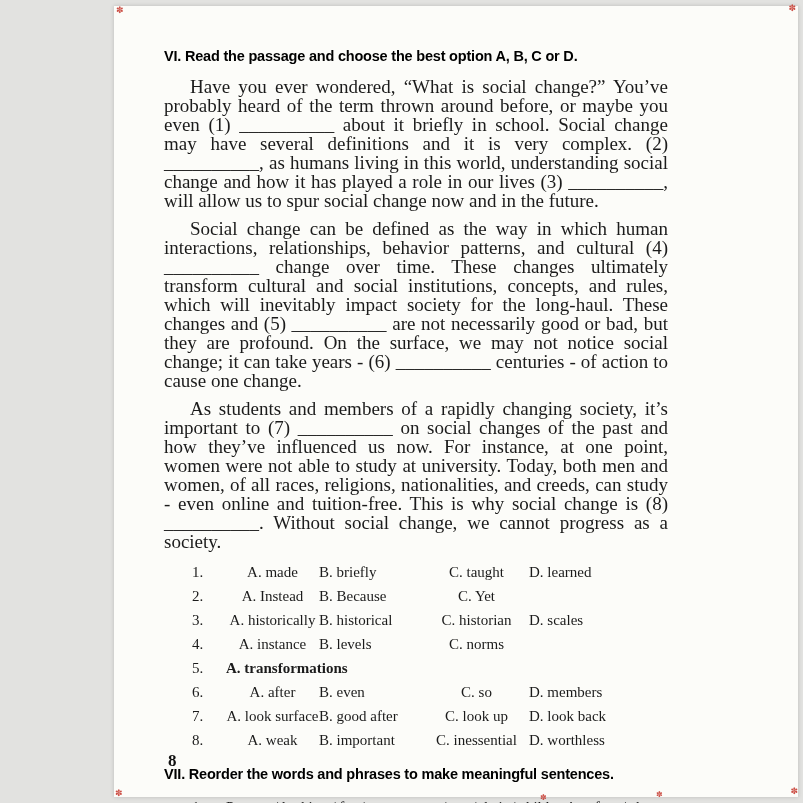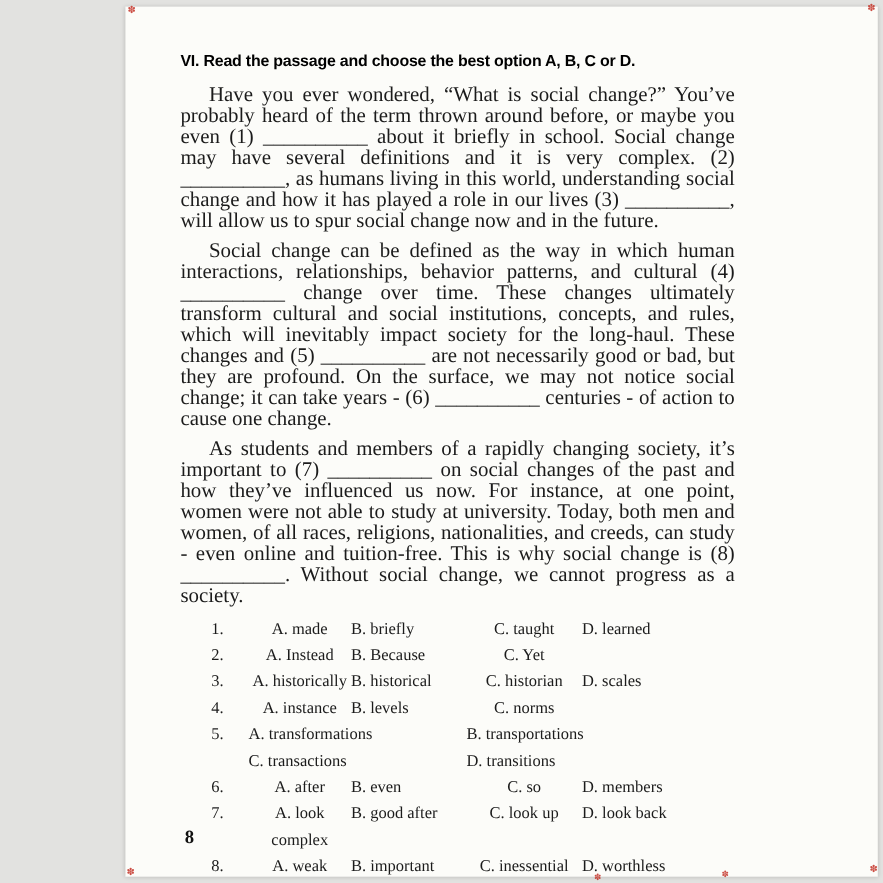--- a/index.html
+++ b/index.html
@@ -54,21 +54,21 @@
   .q-row {
     display: flex;
     padding-left: 28px;
     line-height: 24px;
   }
   .q-num   { width: 34px; flex: 0 0 auto; }
   .opt-a   { width: 93px;  flex: 0 0 auto; text-align: center; }
   .opt-b   { width: 105px; flex: 0 0 auto; }
   .opt-c   { width: 105px; flex: 0 0 auto; text-align: center; }
   .opt-d   { flex: 1; }
-  .opt-ab  { width: 198px; flex: 0 0 auto; }
+  .opt-ab  { width: 198px; flex: 0 0 auto; font-weight: bold; }
   .opt-cd  { flex: 1; }
   .section-vii-heading {
     margin-top: 14px;
     margin-bottom: 14px;
   }
   .reorder-item {
     display: flex;
     padding-left: 28px;
     font-size: 15px;
     line-height: 22px;
@@ -139,39 +139,33 @@
       <div class="q-row">
         <span class="q-num">4.</span>
         <span class="opt-a">A. instance</span>
         <span class="opt-b">B. levels</span>
         <span class="opt-c">C. norms</span>
       </div>
 
       <div class="q-row">
         <span class="q-num">5.</span>
         <span class="opt-ab">A. transformations</span>
-        <span class="opt-cd">B. transportations</span>
-      </div>
-      <div class="q-row">
-        <span class="q-num"></span>
-        <span class="opt-ab">C. transactions</span>
-        <span class="opt-cd">D. transitions</span>
       </div>
 
       <div class="q-row">
         <span class="q-num">6.</span>
         <span class="opt-a">A. after</span>
         <span class="opt-b">B. even</span>
         <span class="opt-c">C. so</span>
         <span class="opt-d">D. members</span>
       </div>
 
       <div class="q-row">
         <span class="q-num">7.</span>
-        <span class="opt-a">A. look complex</span>
+        <span class="opt-a">A. look surface</span>
         <span class="opt-b">B. good after</span>
         <span class="opt-c">C. look up</span>
         <span class="opt-d">D. look back</span>
       </div>
 
       <div class="q-row">
         <span class="q-num">8.</span>
         <span class="opt-a">A. weak</span>
         <span class="opt-b">B. important</span>
         <span class="opt-c">C. inessential</span>

